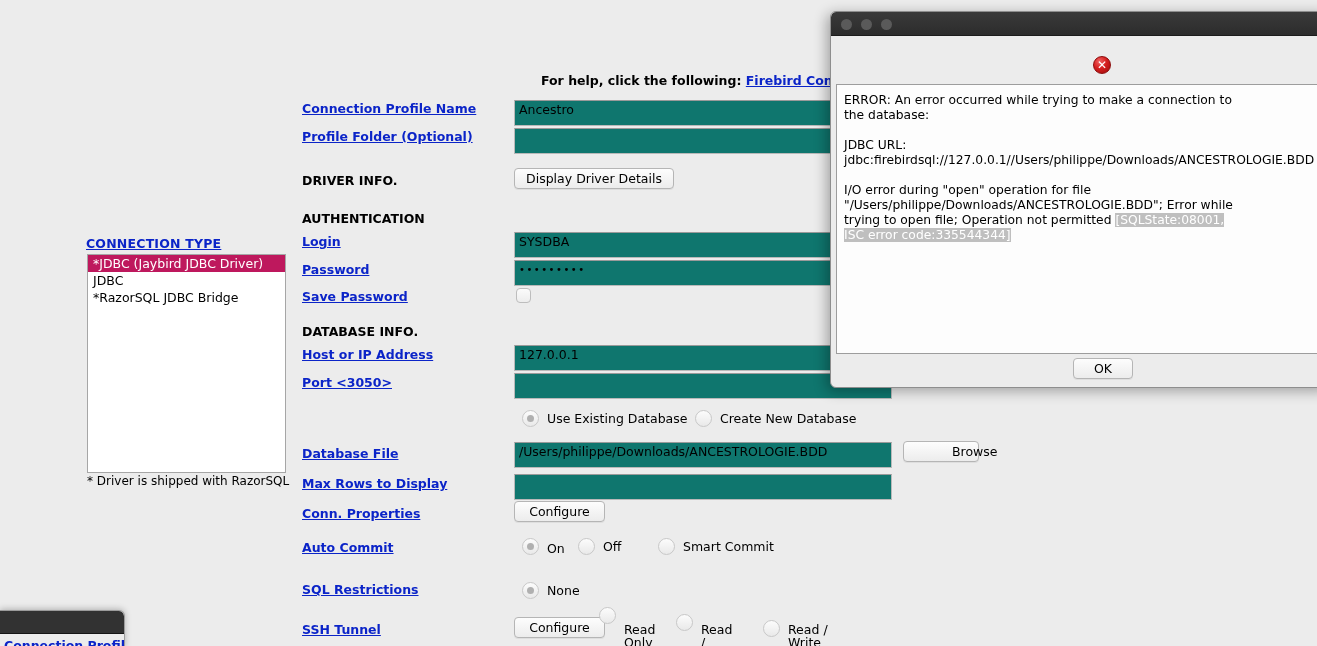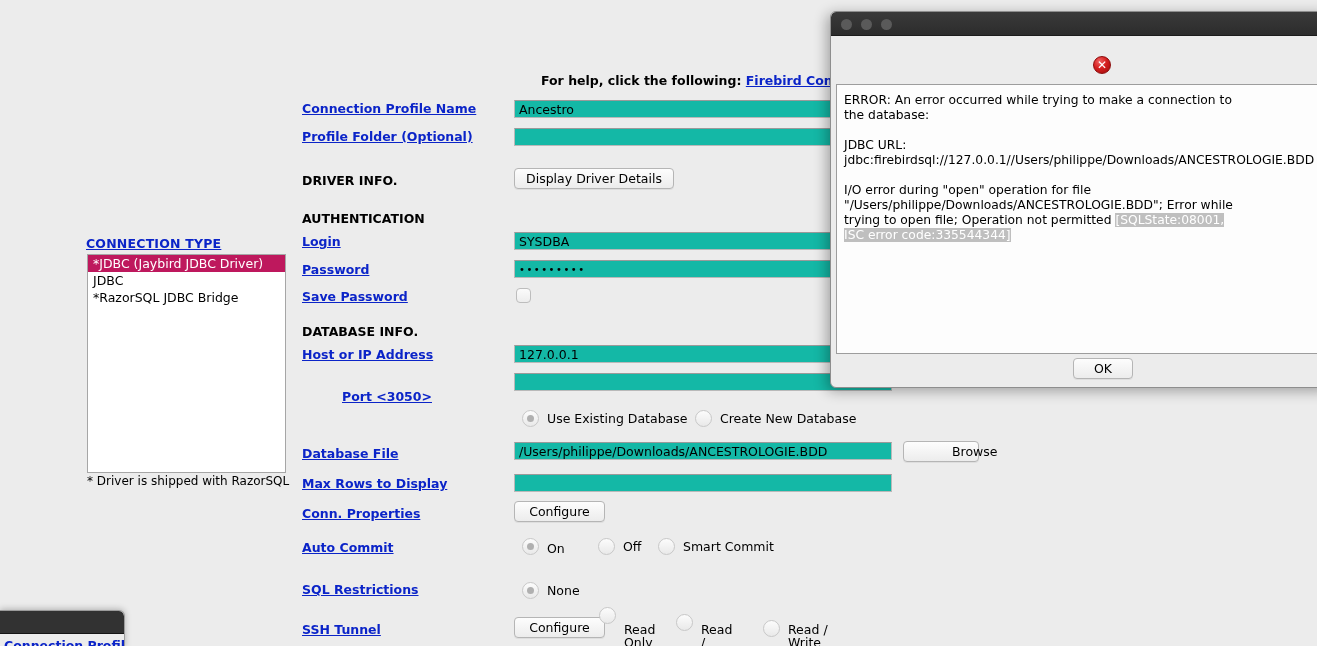--- a/index.html
+++ b/index.html
@@ -92,24 +92,24 @@
   }
   .flabel.section {
     color: #000;
     text-decoration: none;
     cursor: default;
   }
 
   
   .tfield {
     position: absolute;
-    background: #14b8a6;
+    background: #0f766e;
     border: 1px solid #b9b9b9;
     border-top-color: #9a9a9a;
-    height: 18px;
+    height: 26px;
     line-height: 18px;
     padding: 0 0 0 4px;
     font-size: 12.5px;
     font-family: "DejaVu Sans", "Liberation Sans", sans-serif;
     box-sizing: border-box;
     color: #000;
     white-space: nowrap;
     overflow: hidden;
     cursor: text;
   }
@@ -299,21 +299,21 @@
 
   <div class="flabel link" style="top:101px;">Connection Profile Name</div>
   <div class="flabel link" style="top:129px;">Profile Folder (Optional)</div>
   <div class="flabel section" style="top:173px;">DRIVER INFO.</div>
   <div class="flabel section" style="top:211px;">AUTHENTICATION</div>
   <div class="flabel link" style="top:234px;">Login</div>
   <div class="flabel link" style="top:262px;">Password</div>
   <div class="flabel link" style="top:289px;">Save Password</div>
   <div class="flabel section" style="top:324px;">DATABASE INFO.</div>
   <div class="flabel link" style="top:347px;">Host or IP Address</div>
-  <div class="flabel link" style="top:389px;margin-left:40px;">Port &lt;3050&gt;</div>
+  <div class="flabel link" style="top:375px;">Port &lt;3050&gt;</div>
   <div class="flabel link" style="top:446px;">Database File</div>
   <div class="flabel link" style="top:476px;">Max Rows to Display</div>
   <div class="flabel link" style="top:506px;">Conn. Properties</div>
   <div class="flabel link" style="top:540px;">Auto Commit</div>
   <div class="flabel link" style="top:582px;">SQL Restrictions</div>
   <div class="flabel link" style="top:622px;">SSH Tunnel</div>
 
   <div class="tfield" style="left:514px; top:100px; width:378px;">Ancestro</div>
   <div class="tfield" style="left:514px; top:128px; width:378px;"></div>
   <div class="tfield" style="left:514px; top:232px; width:378px;">SYSDBA</div>
@@ -339,21 +339,21 @@
       <span class="rdot"></span>
       <span class="rlabel">Create New Database</span>
     </div>
   </div>
 
   <div class="radio-group" style="left:0; top:0;">
     <div class="radio-opt" style="left:522px; top:538px;align-items:flex-end;">
       <span class="rdot on"></span>
       <span class="rlabel">On</span>
     </div>
-    <div class="radio-opt" style="left:598px; top:538px;">
+    <div class="radio-opt" style="left:578px; top:538px;">
       <span class="rdot"></span>
       <span class="rlabel">Off</span>
     </div>
     <div class="radio-opt" style="left:658px; top:538px;">
       <span class="rdot"></span>
       <span class="rlabel">Smart Commit</span>
     </div>
   </div>
 
   <div class="radio-group" style="left:0; top:0;">

